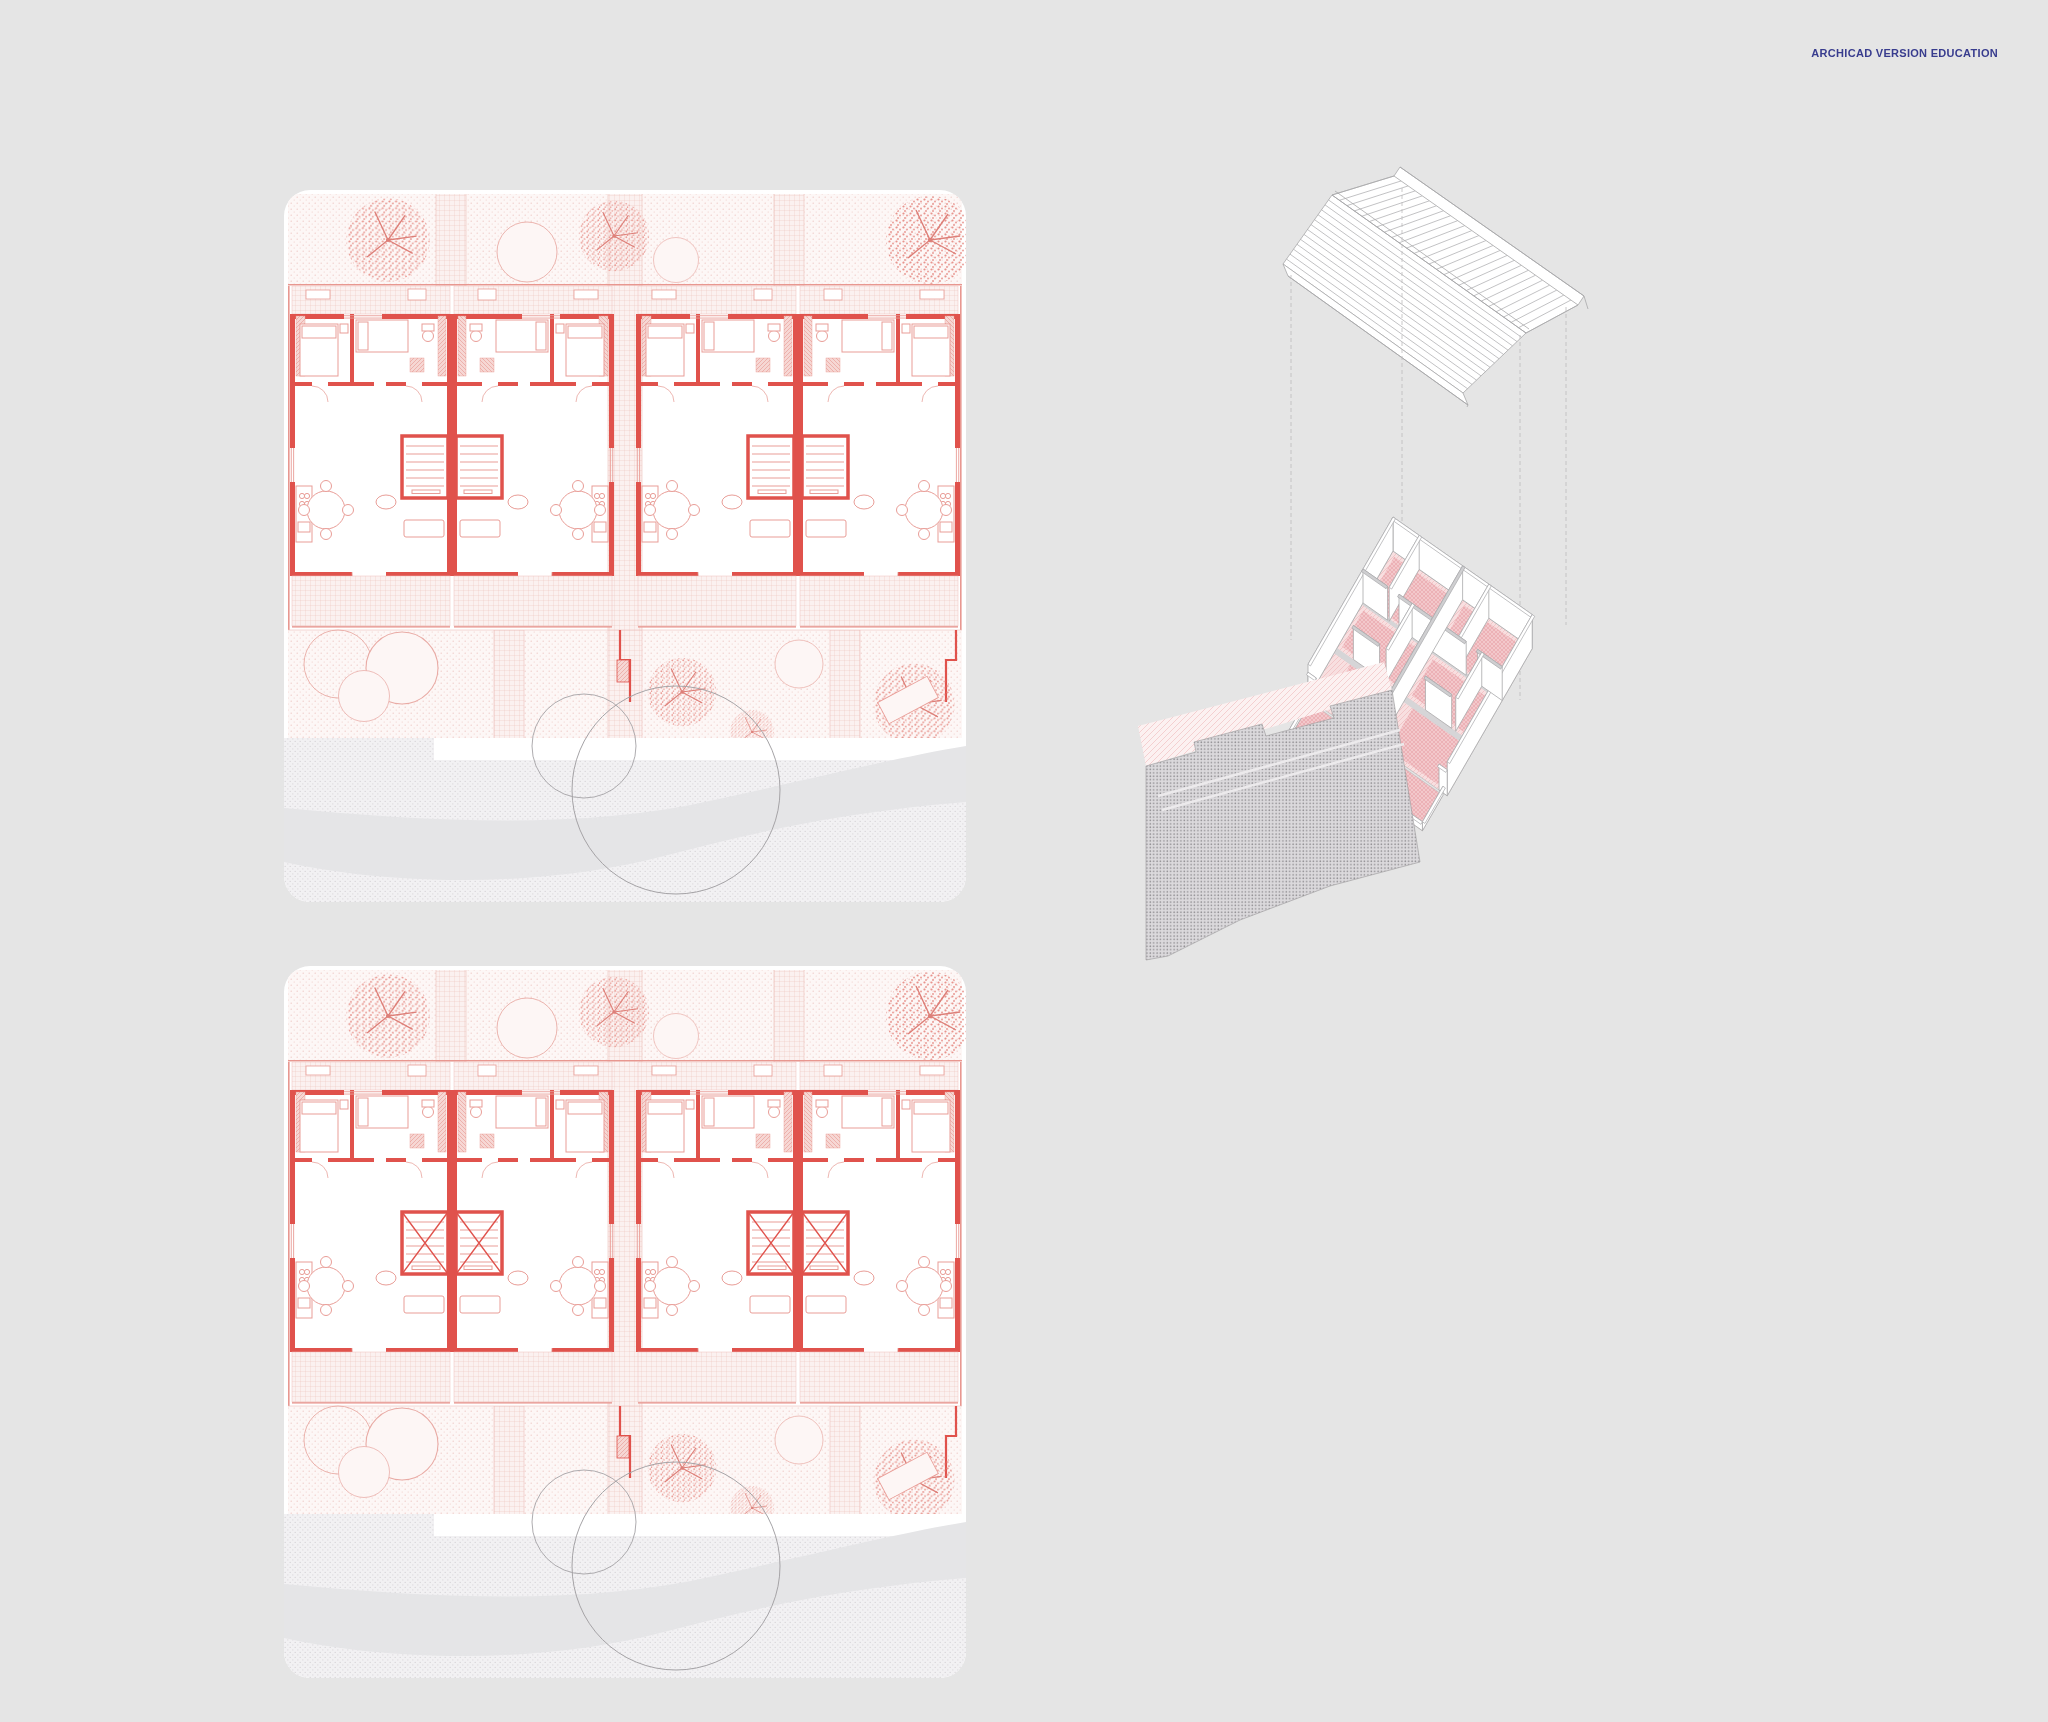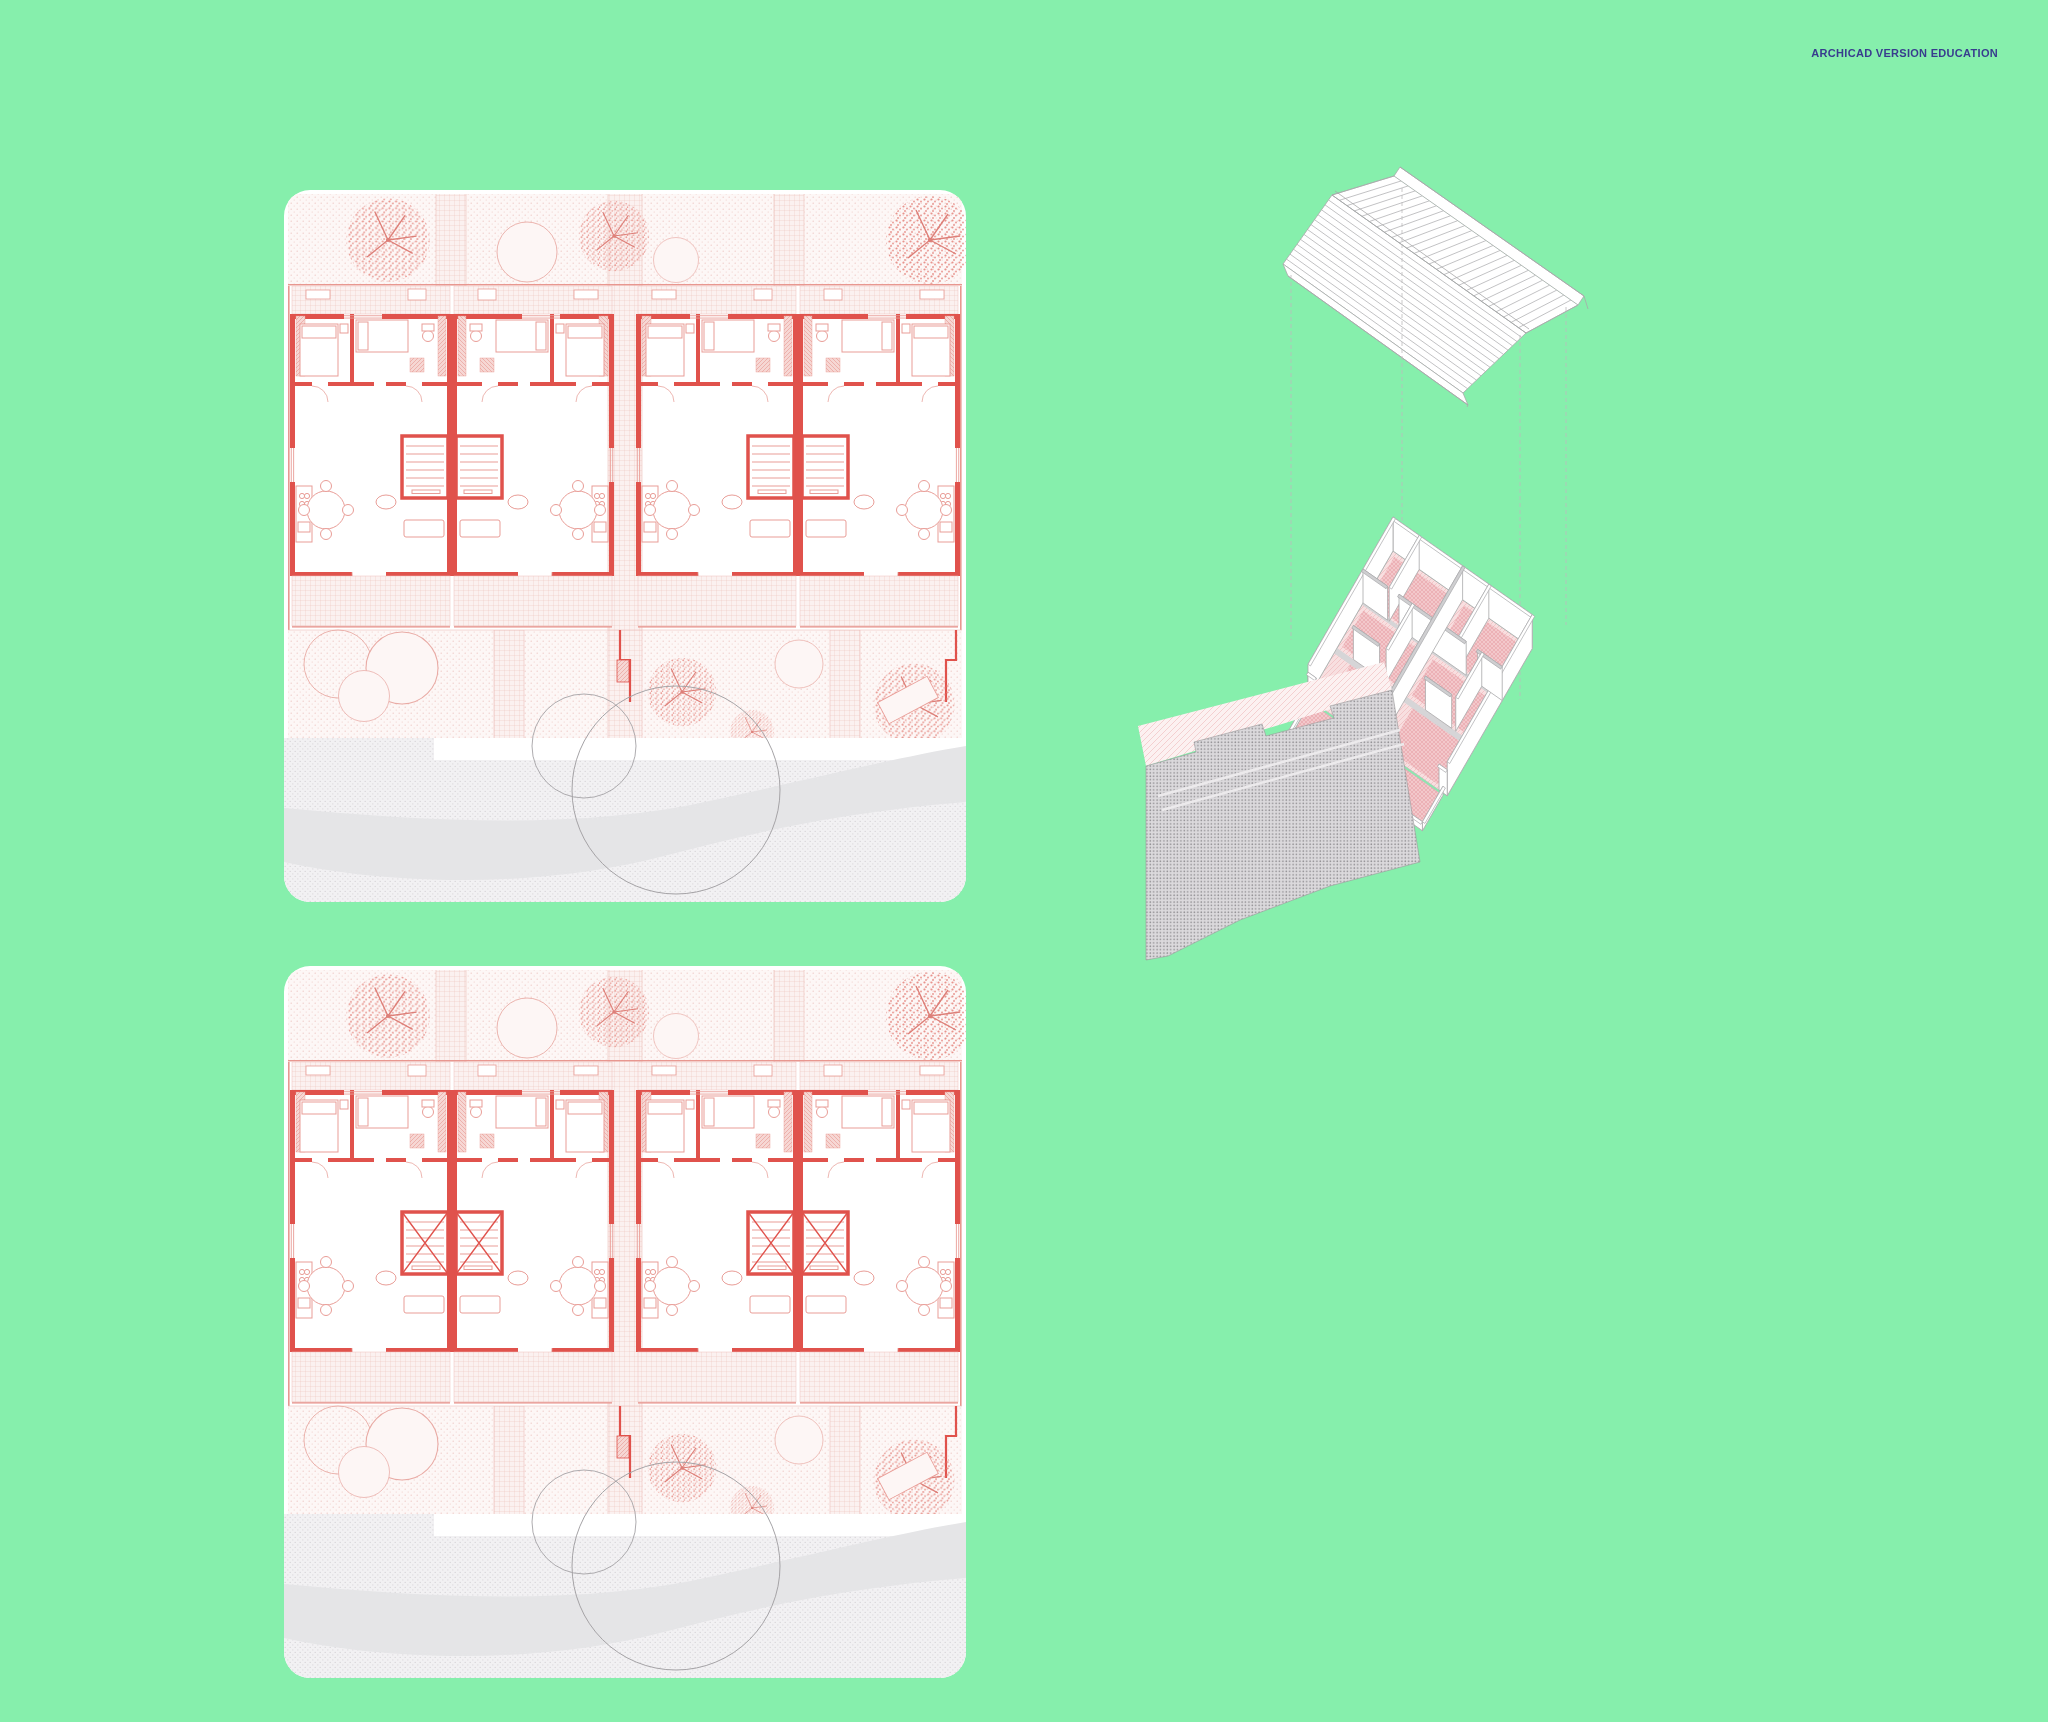--- a/index.html
+++ b/index.html
@@ -1,16 +1,16 @@
 <!DOCTYPE html>
 <html><head>
 <meta charset="utf-8">
 <style>
   html,body{margin:0;padding:0;background:#ffffff;}
-  .canvas{position:relative;width:2048px;height:1722px;background:#86efac;overflow:hidden;
+  .canvas{position:relative;width:2048px;height:1722px;background:#e5e5e5;overflow:hidden;
           font-family:"Liberation Sans",sans-serif;}
   .watermark{position:absolute;top:47px;right:50px;font-size:11px;font-weight:bold;
              letter-spacing:.3px;color:#383c8e;white-space:nowrap;}
   svg{position:absolute;left:0;top:0;}
 </style>
 </head>
 <body>
 
 <div class="canvas">
 <svg width="2048" height="1722" viewBox="0 0 2048 1722">

